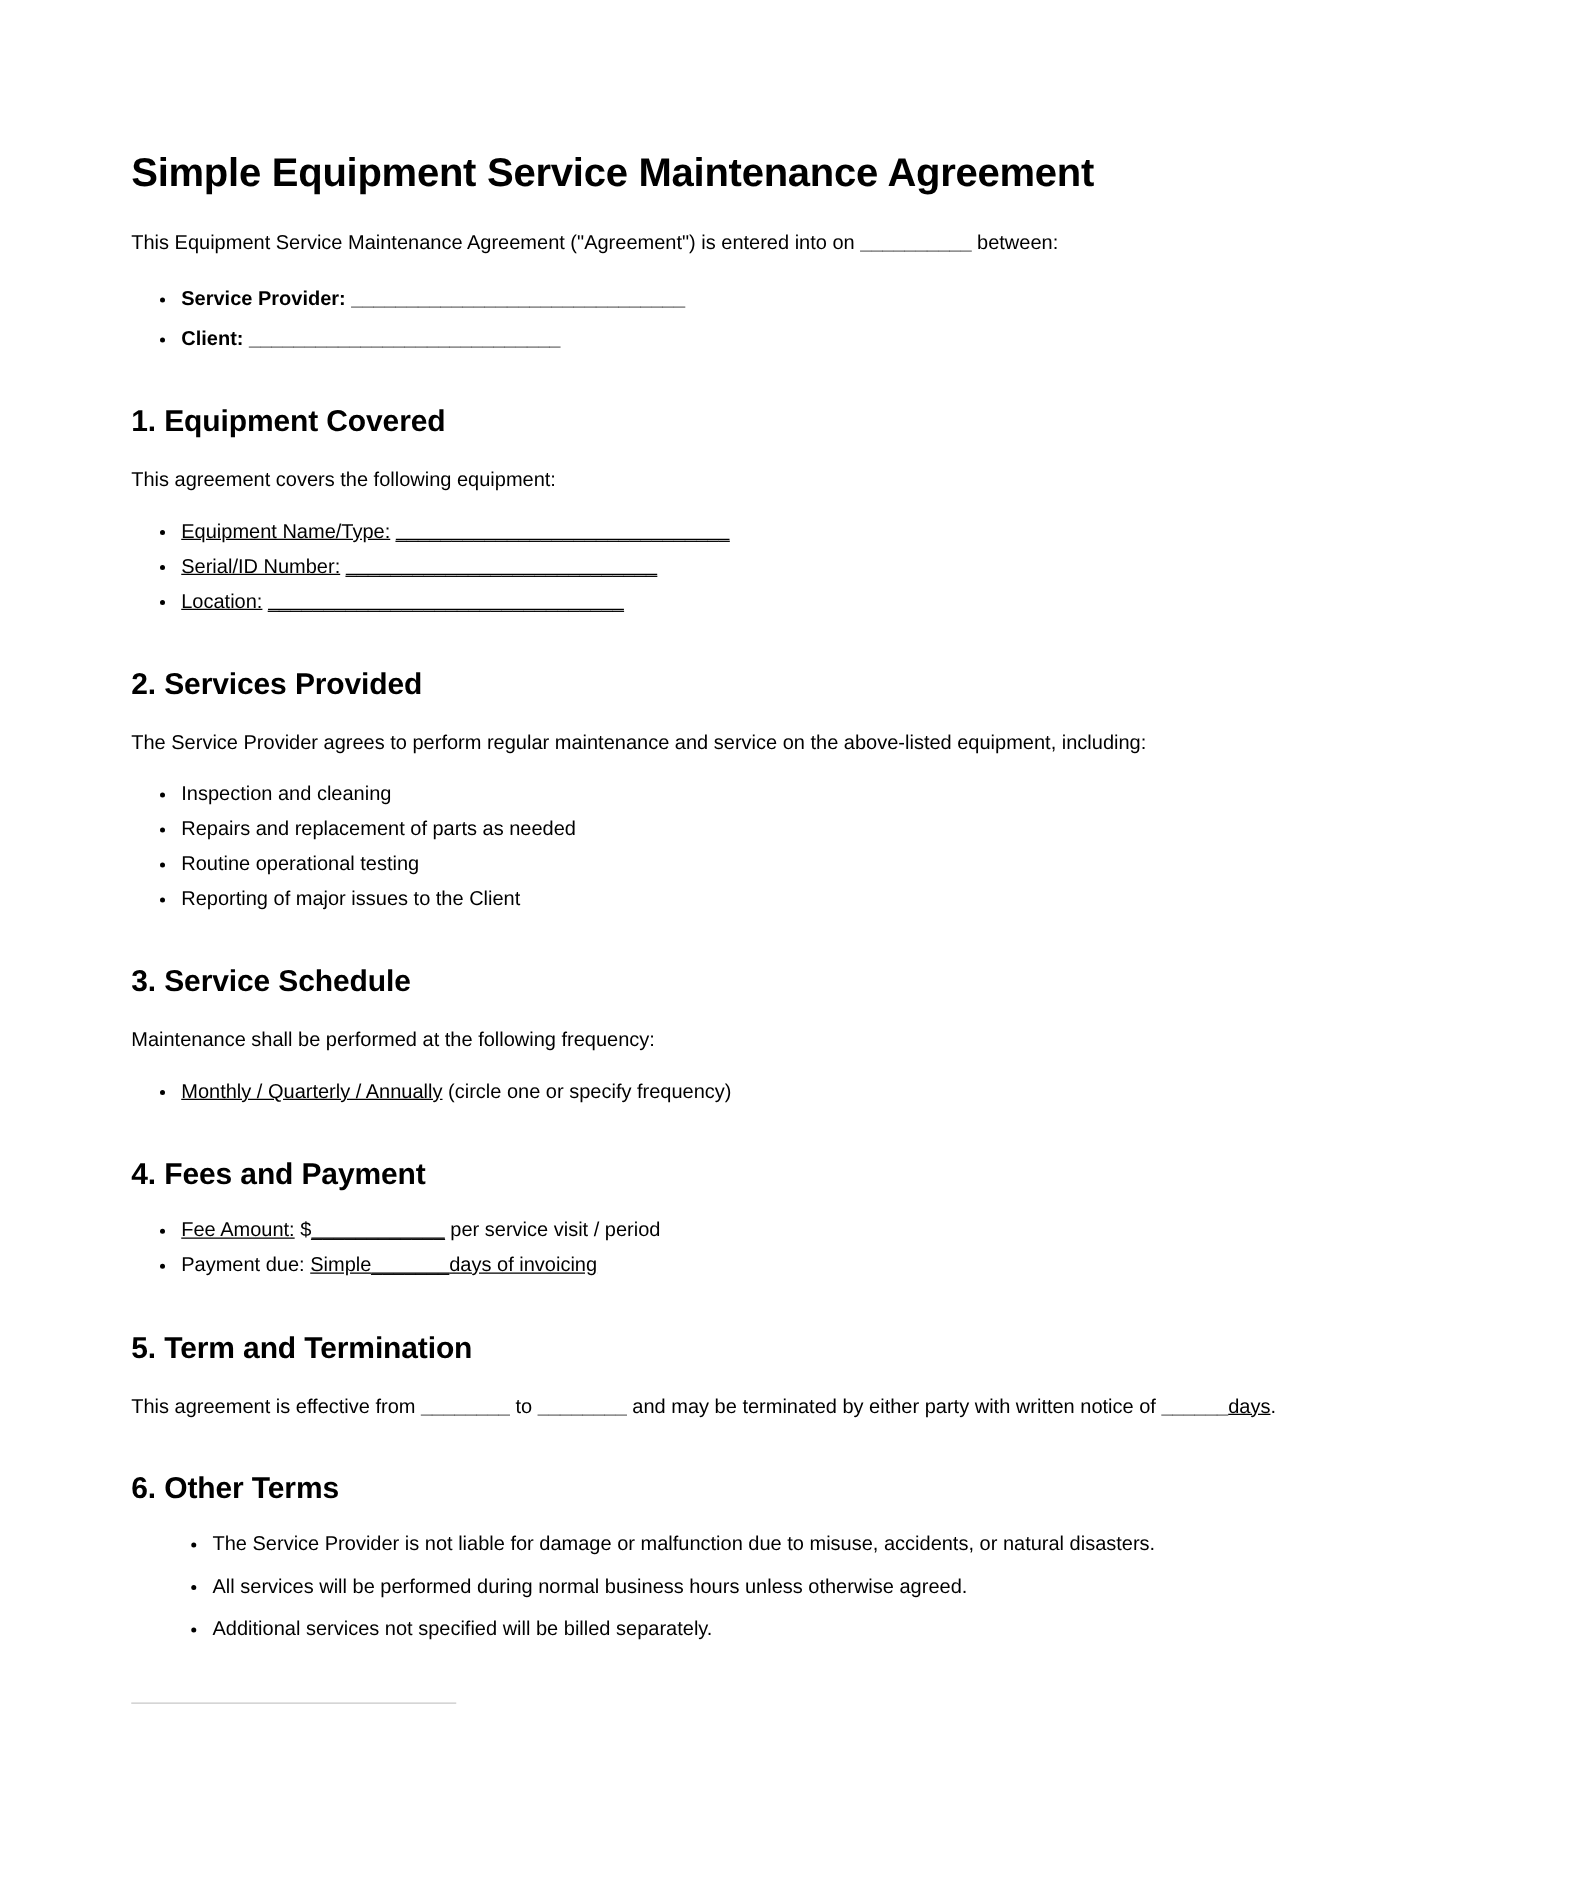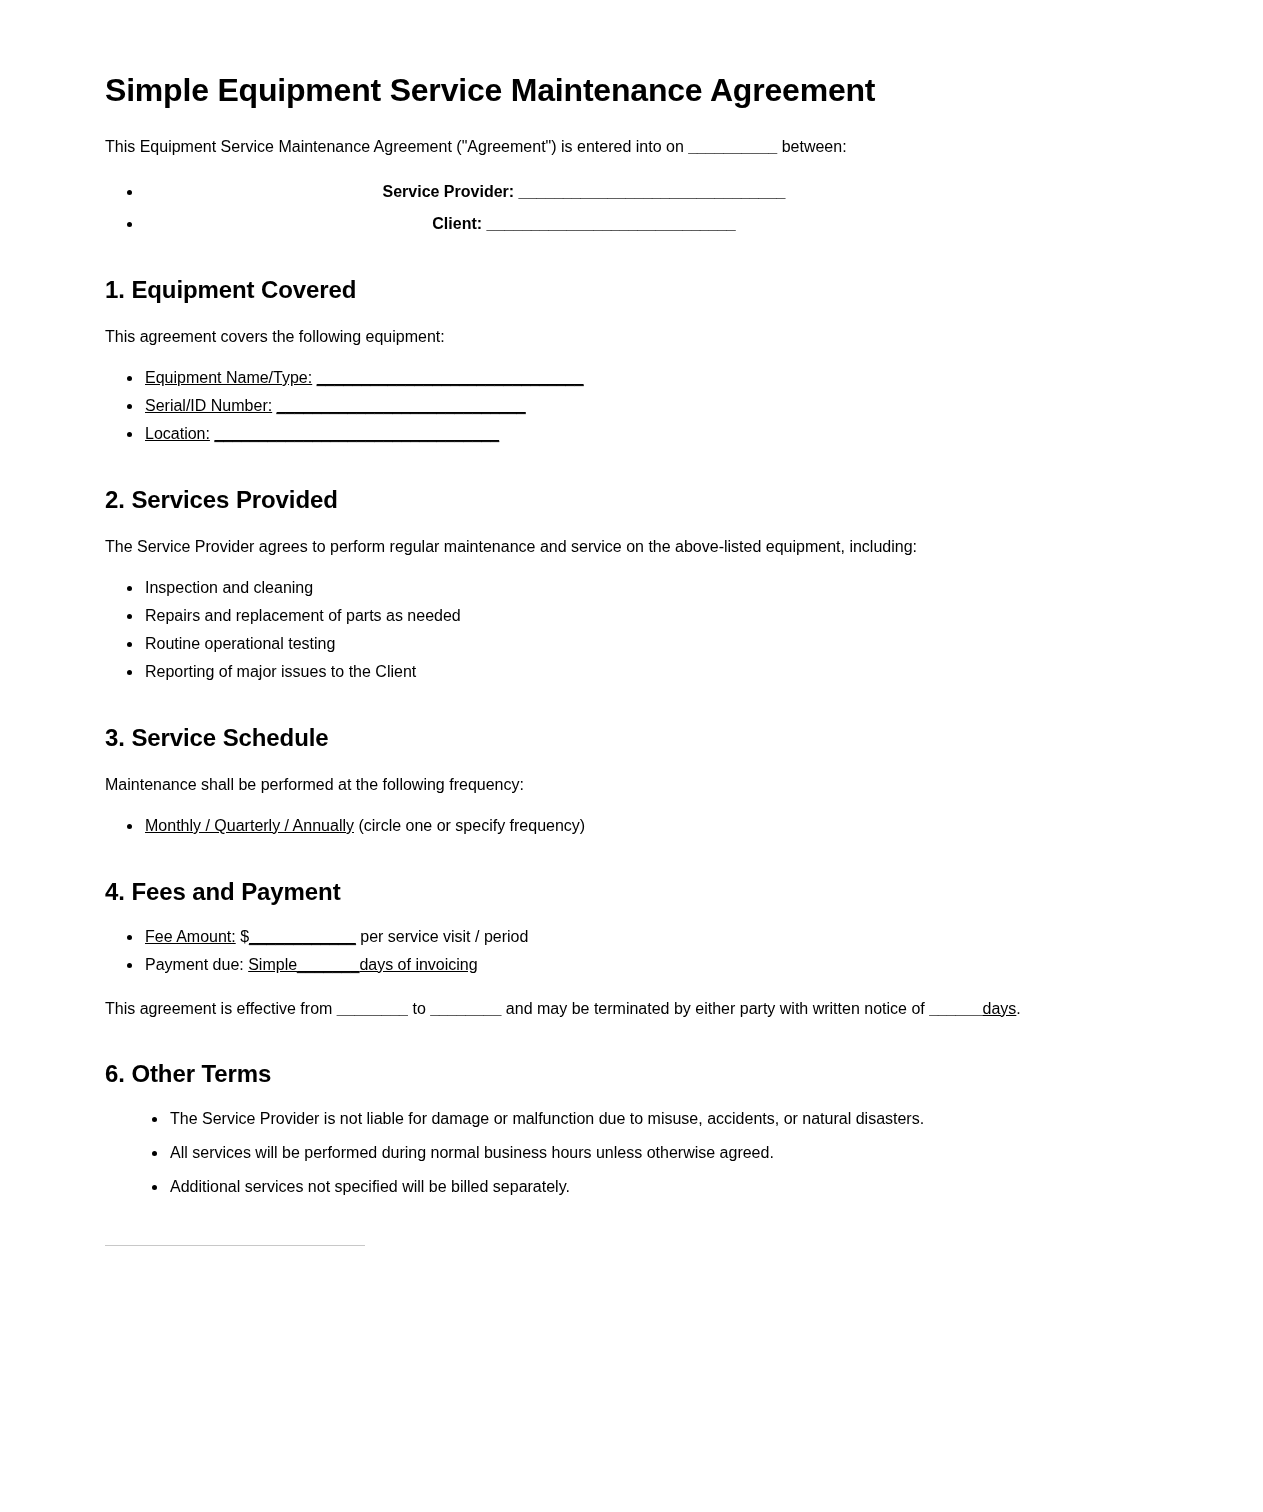--- a/index.html
+++ b/index.html
@@ -12,21 +12,21 @@
     width: 1263px;
     min-height: 1512px;
     font-family: "Liberation Sans", sans-serif;
     color: #000000;
     -webkit-font-smoothing: none;
   }
   .page {
     box-sizing: border-box;
     width: 1128px;
     min-height: 1512px;
-    padding: 72px 105px 40px 105px;
+    padding: 120px 105px 40px 105px;
     background: #ffffff;
   }
   .doc-title {
     font-size: 32px;
     font-weight: bold;
     line-height: 1.15;
     margin: 0 0 26px 0;
     letter-spacing: -0.2px;
   }
   h2.section-heading {
@@ -55,21 +55,20 @@
   }
   ul.doc-list > li {
     margin: 0 0 6px 0;
     padding-left: 2px;
   }
   ul.tight > li {
     margin: 0 0 4px 0;
   }
   ul.party-list {
     margin-top: 22px;
-    text-align: center;
   }
   ul.party-list > li {
     font-weight: bold;
     margin-bottom: 8px;
   }
   ul.other-terms > li {
     margin-bottom: 10px;
     margin-left: 25px;
   }
   .u {
@@ -128,20 +127,21 @@
   <ul class="doc-list tight">
     <li><span class="u">Monthly / Quarterly / Annually</span><span> (circle one or specify frequency)</span></li>
   </ul>
 
   <h2 class="section-heading">4. Fees and Payment</h2>
   <ul class="doc-list tight">
     <li><span class="u">Fee Amount:</span><span> $</span><span class="blank">____________</span><span> per service visit / period</span></li>
     <li><span>Payment due: </span><span class="u">Simple</span><span class="blank">_______</span><span class="u">days of invoicing</span></li>
   </ul>
 
+  <h2 class="section-heading">5. Term and Termination</h2>
   <p class="body-text"><span>This agreement is effective from </span><span class="blank-bold">________</span><span> to </span><span class="blank-bold">________</span><span> and may be terminated by either party with written notice of </span><span class="blank-bold">______</span><span class="u">days</span><span>.</span></p>
 
   <h2 class="section-heading">6. Other Terms</h2>
   <ul class="doc-list other-terms">
     <li>The Service Provider is not liable for damage or malfunction due to misuse, accidents, or natural disasters.</li>
     <li>All services will be performed during normal business hours unless otherwise agreed.</li>
     <li>Additional services not specified will be billed separately.</li>
   </ul>
 
   <hr class="sep-rule">

